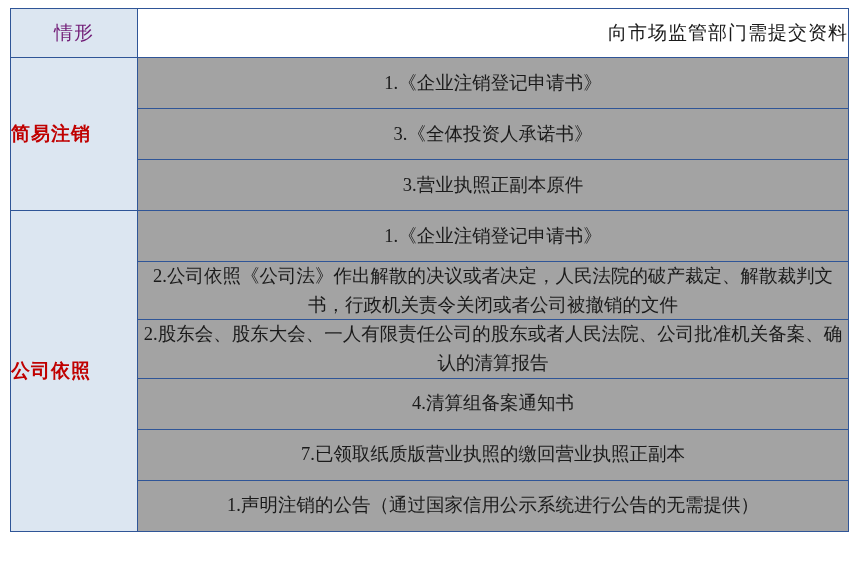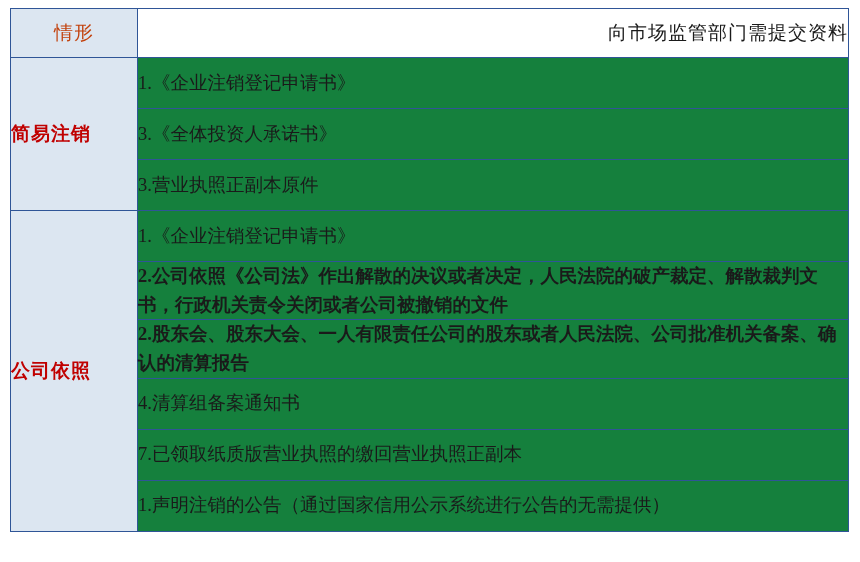--- a/index.html
+++ b/index.html
@@ -34,56 +34,55 @@
   .col-case {
     width: 127px;
   }
   .col-docs {
     width: 711px;
   }
   .head-cell {
     background: #dce6f1;
     text-align: center;
     font-size: 19px;
-    color: #c2410c;
+    color: #701a75;
     font-weight: normal;
     height: 48px;
     letter-spacing: 1px;
   }
   .head-cell-title {
     background: #ffffff;
     text-align: right;
     font-size: 19px;
     color: #1a1a1a;
     height: 48px;
     letter-spacing: 1px;
   }
   .case-cell {
     background: #dce6f1;
     color: #c00000;
     font-size: 19px;
     font-weight: bold;
     letter-spacing: 1px;
   }
   .doc-cell {
-    background: #15803d;
-    text-align: left;
+    background: #a3a3a3;
+    text-align: center;
     font-size: 18.5px;
     color: #1a1a1a;
     line-height: 1.55;
     padding: 9px 12px 9px 14px;
   }
   .doc-cell.one-line {
     height: 36px;
     padding-top: 7px;
     padding-bottom: 7px;
   }
   .doc-cell.two-line {
     height: 56px;
-    font-weight: bold;
   }
 </style>
 </head>
 <body>
 
 <div class="doc">
   <table class="cancel-table">
     <colgroup>
       <col class="col-case">
       <col class="col-docs">

